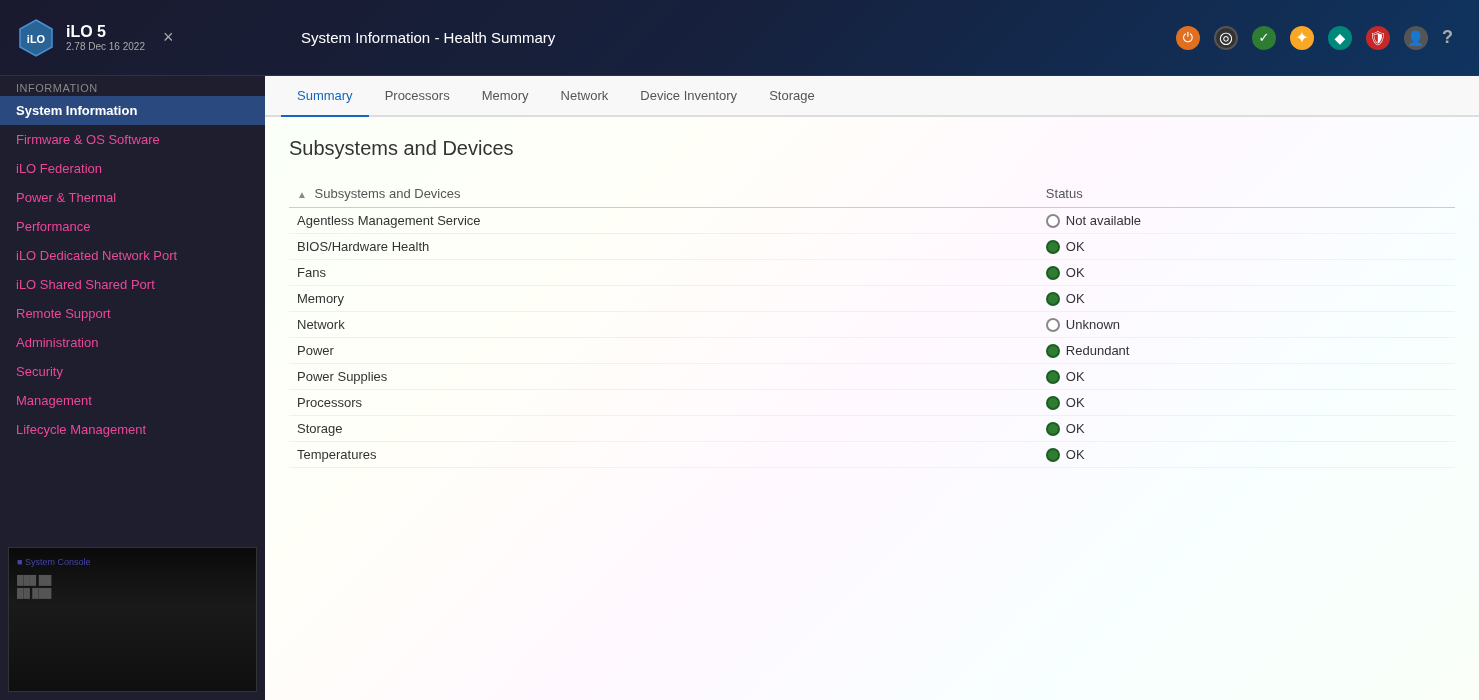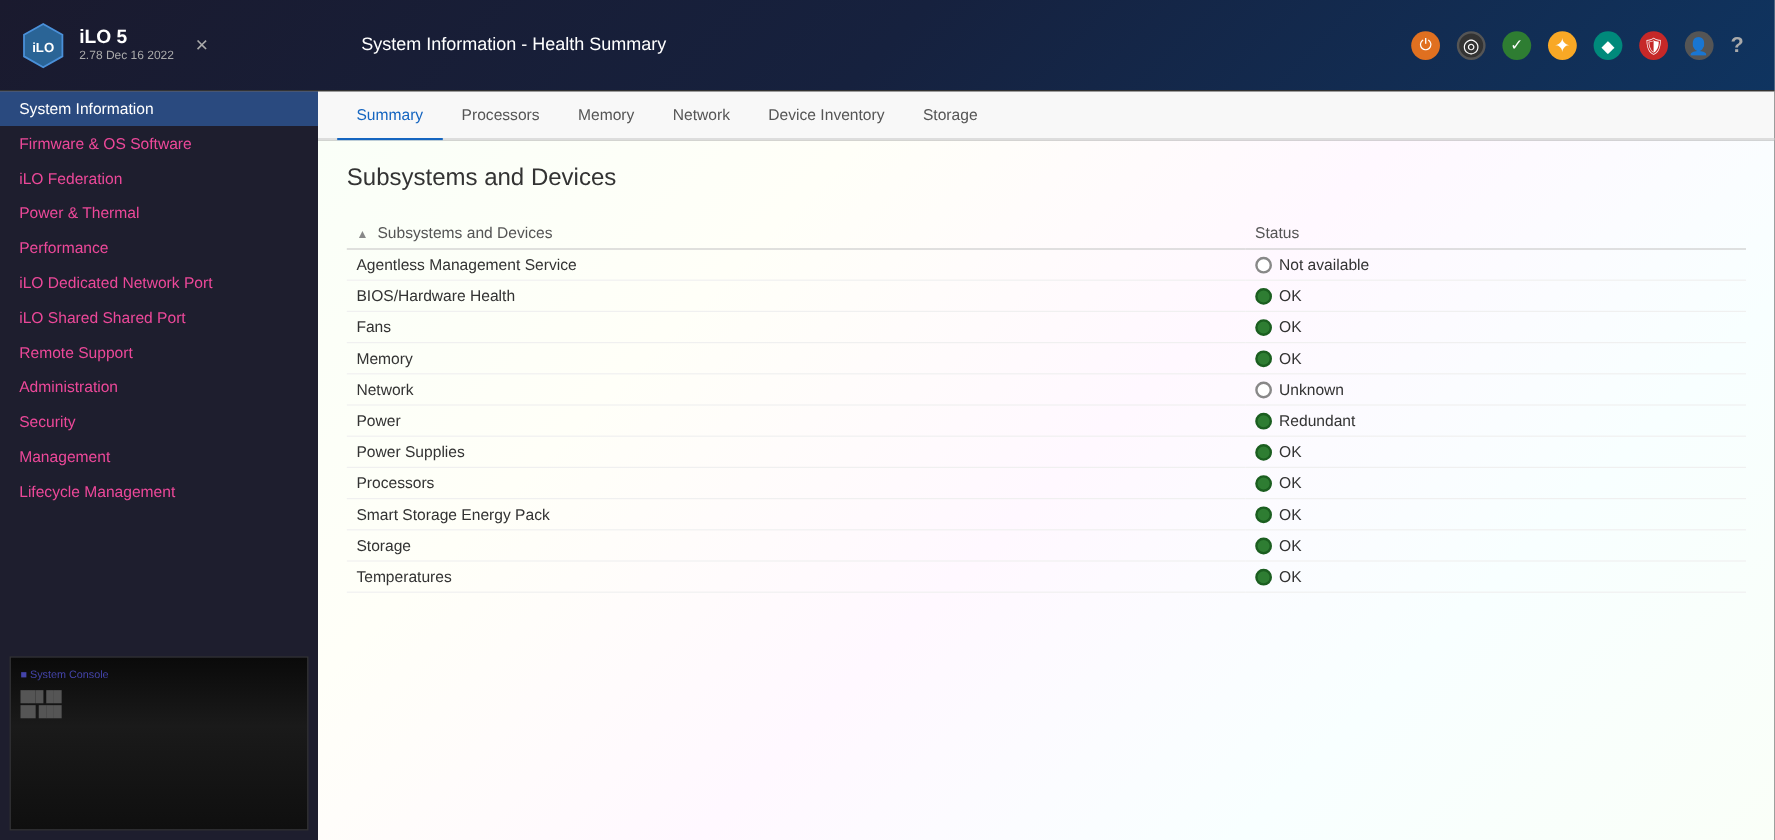--- a/index.html
+++ b/index.html
@@ -115,21 +115,21 @@
       padding: 7px 16px;
       color: #ec4899;
       cursor: pointer;
       font-size: 13px;
       display: flex;
       align-items: center;
     }
     .sidebar-item.active {
       background: #2a4a7f;
       color: #fff;
-      font-weight: 400;
+      font-weight: 700;
     }
     .sidebar-item.section-label {
       color: #888;
       font-size: 11px;
       padding: 6px 16px 2px 16px;
       cursor: default;
       text-transform: uppercase;
       letter-spacing: 0.5px;
     }
     .sidebar-thumbnail {
@@ -147,21 +147,21 @@
       display: flex;
       align-items: center;
       justify-content: center;
     }
 
     
     .content-area {
       flex: 1;
       display: flex;
       flex-direction: column;
-      background: #000000;
+      background: #a21caf;
       overflow: hidden;
     }
 
     
     .tabs-bar {
       display: flex;
       border-bottom: 2px solid #ddd;
       background: #f8f8f8;
       padding: 0 16px;
       flex-shrink: 0;
@@ -263,20 +263,21 @@
     <div class="header-icon icon-red" style="font-size:14px;">🛡</div>
     <div class="header-icon icon-gray" style="font-size:14px;">👤</div>
     <div class="icon-question" style="color:#aaa;font-size:18px;font-weight:bold;cursor:pointer;">?</div>
   </div>
 </div>
 
 <div class="main-layout">
 
   <div class="sidebar">
     <div class="sidebar-nav">
+      <div class="sidebar-item section-label">Information</div>
 
       <div class="sidebar-item active">
         <span>System Information</span>
       </div>
       <div class="sidebar-item">
         <span>Firmware &amp; OS Software</span>
       </div>
       <div class="sidebar-item">
         <span>iLO Federation</span>
       </div>
@@ -415,29 +416,20 @@
             <tr>
               <td>Processors</td>
               <td>
                 <div class="status-cell">
                   <div class="status-dot" style="background: rgb(46, 125, 50); border: 2px solid rgb(27, 94, 32);"></div>
                   <span class="status-text">OK</span>
                 </div>
               </td>
             </tr>
             <tr>
-              <td>Smart Storage Energy Pack</td>
-              <td>
-                <div class="status-cell">
-                  <div class="status-dot" style="background: rgb(46, 125, 50); border: 2px solid rgb(27, 94, 32);"></div>
-                  <span class="status-text">OK</span>
-                </div>
-              </td>
-            </tr>
-            <tr>
               <td>Storage</td>
               <td>
                 <div class="status-cell">
                   <div class="status-dot" style="background: rgb(46, 125, 50); border: 2px solid rgb(27, 94, 32);"></div>
                   <span class="status-text">OK</span>
                 </div>
               </td>
             </tr>
             <tr>
               <td>Temperatures</td>

